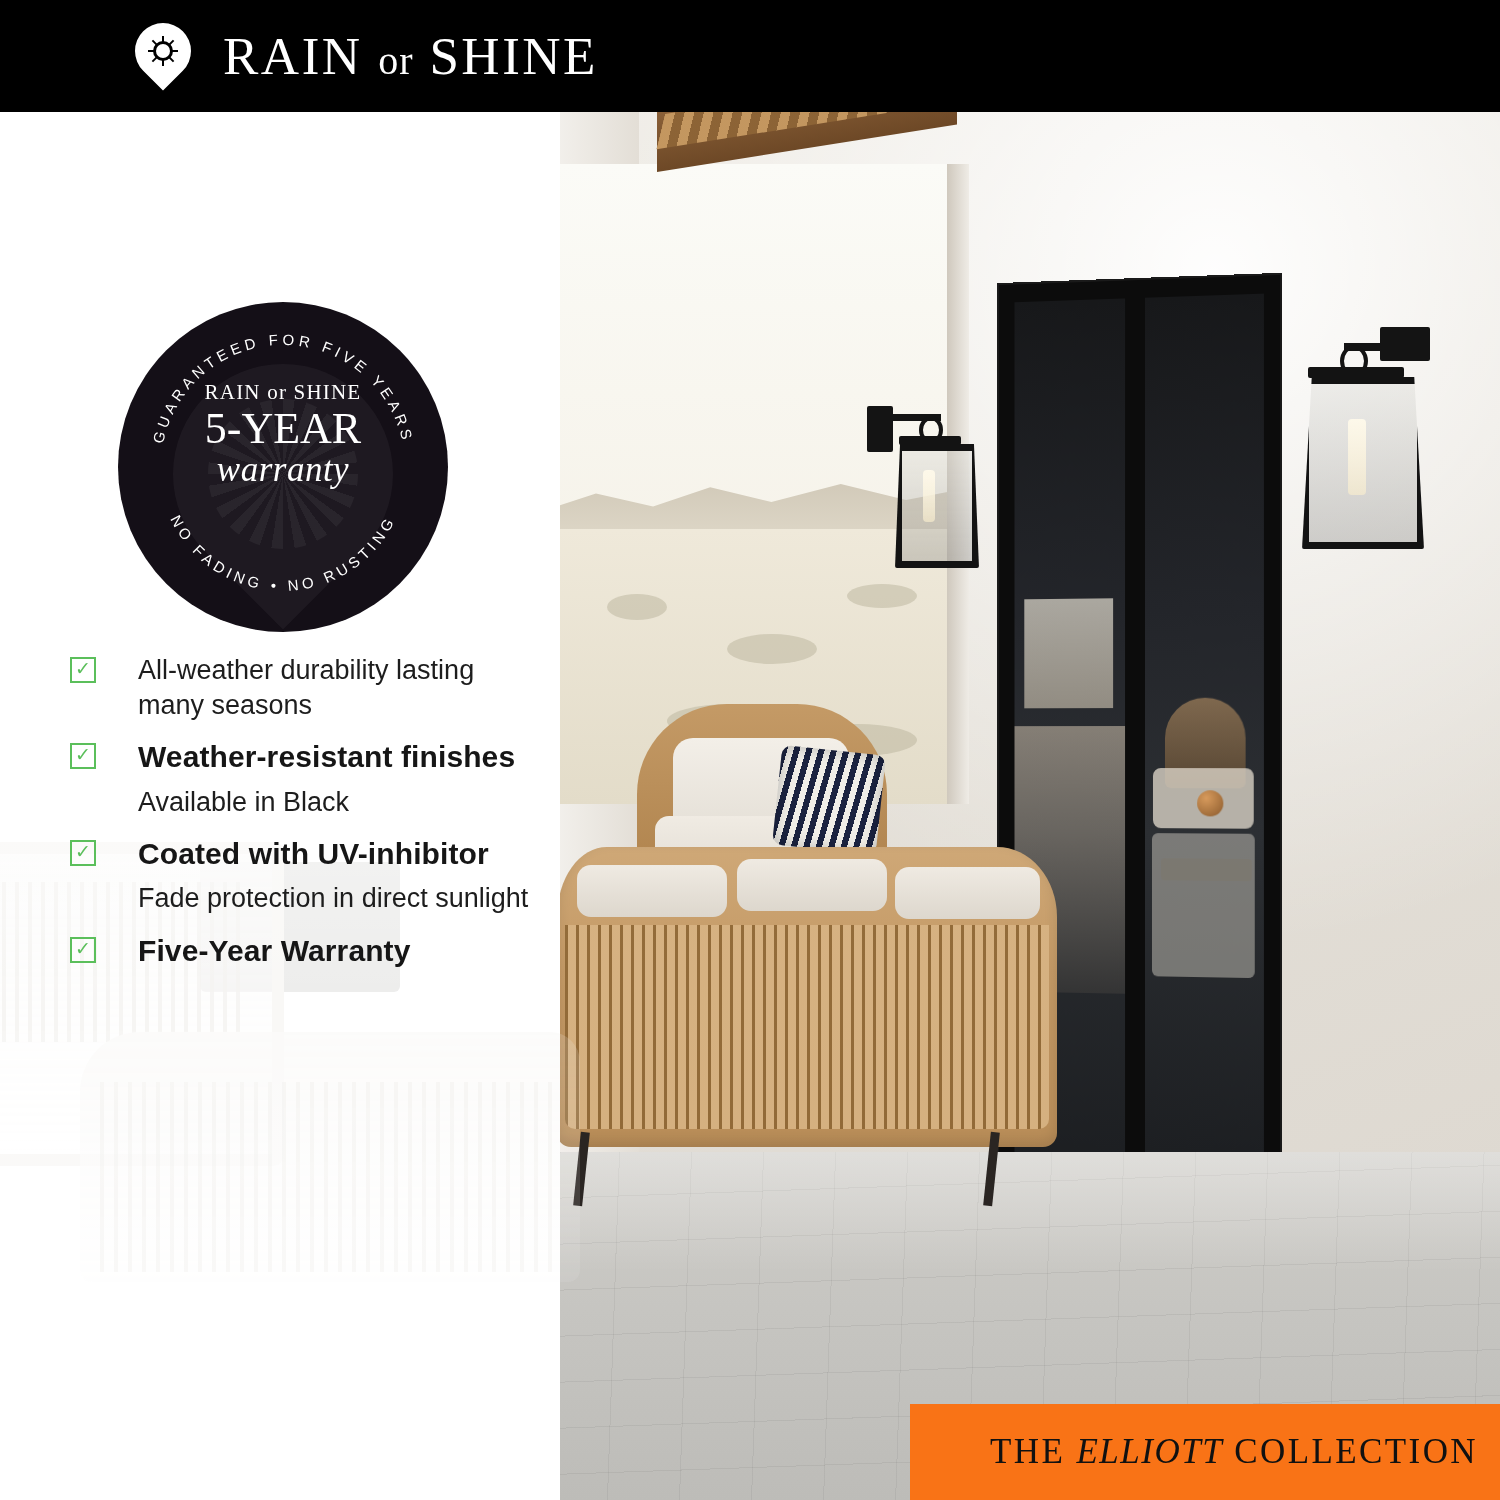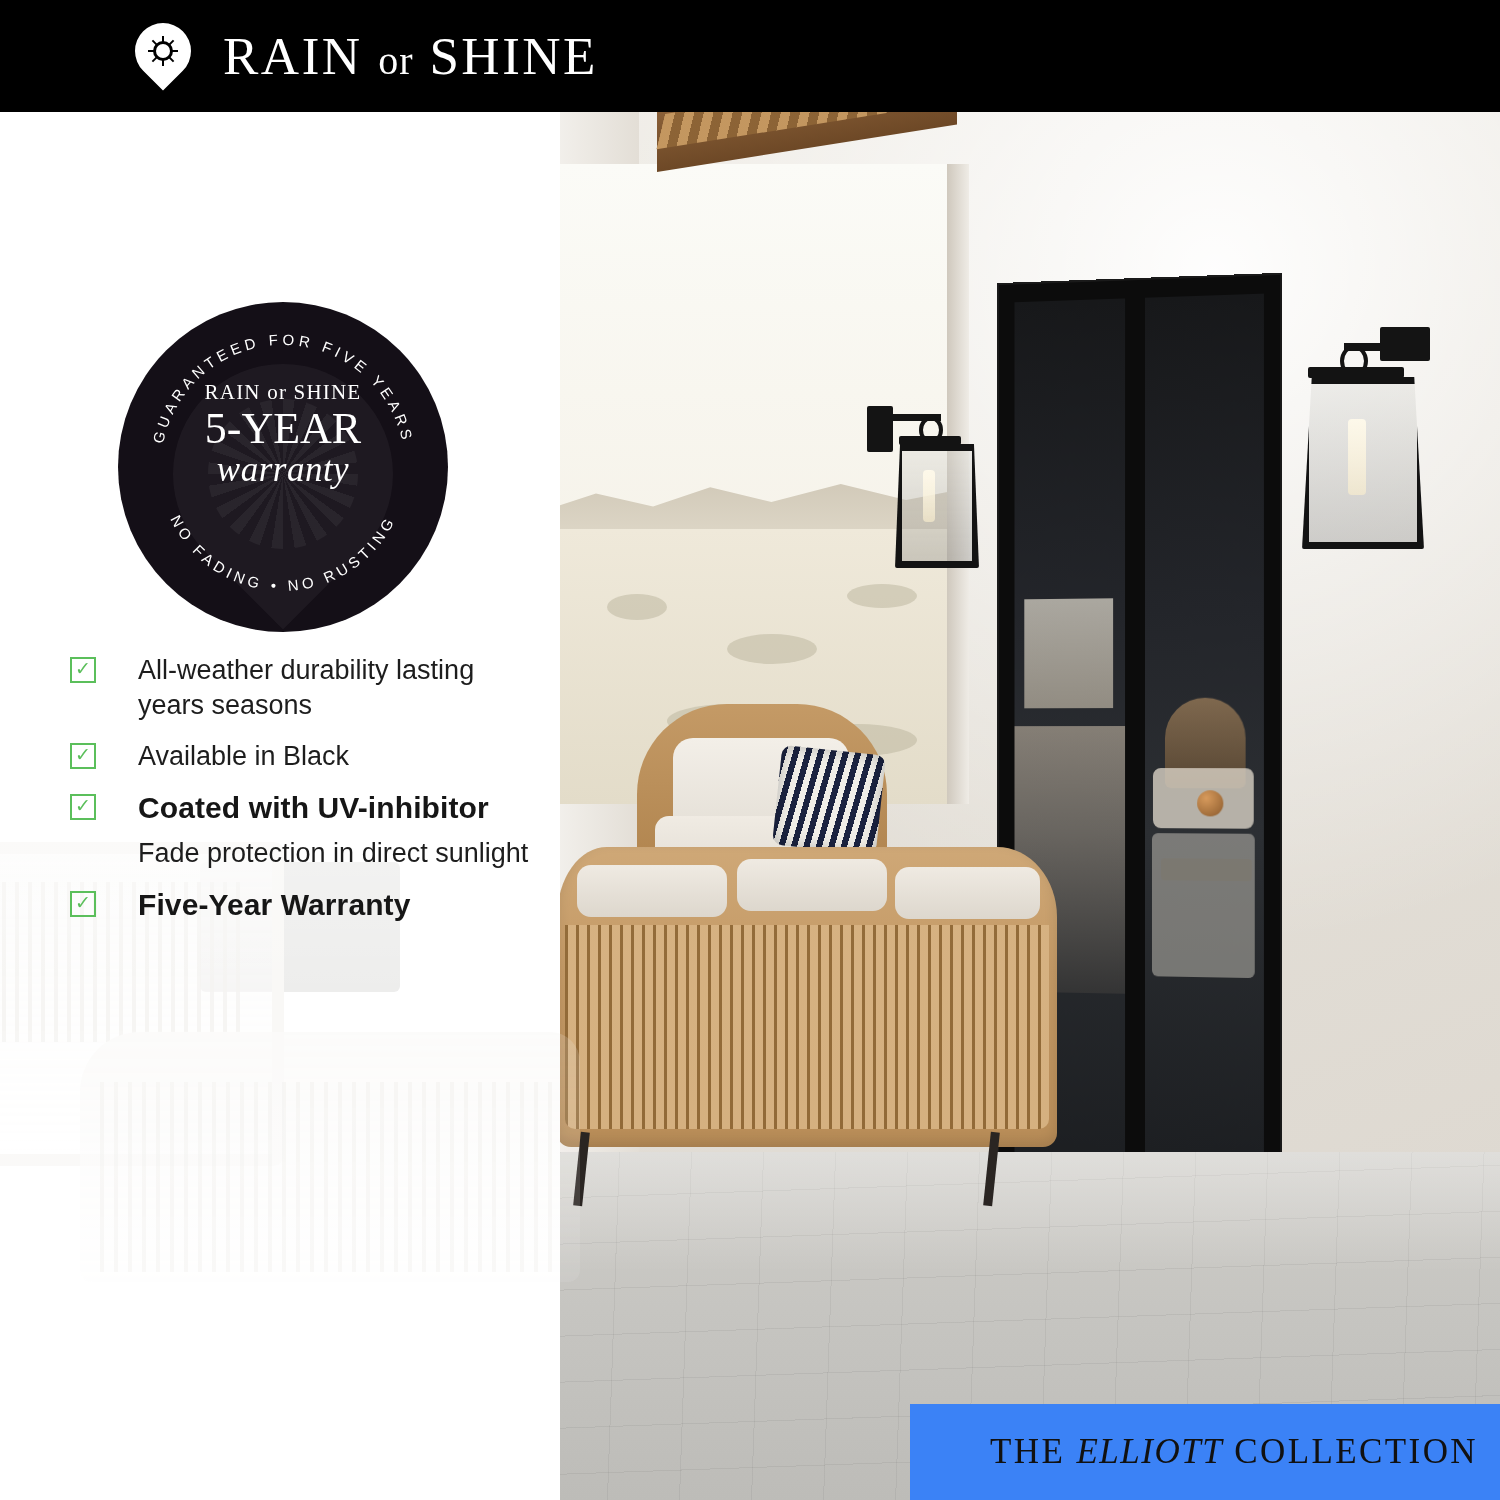--- a/index.html
+++ b/index.html
@@ -445,21 +445,21 @@
     line-height: 1.3;
     margin-top: 9px;
     font-weight: 400;
   }
 
   
   .collection {
     position: absolute;
     right: 0; bottom: 0;
     width: 590px; height: 96px;
-    background: #3b82f6;
+    background: #f97316;
     display: flex;
     align-items: center;
     justify-content: flex-end;
     padding-right: 22px;
     box-sizing: border-box;
   }
   .collection-text {
     font-family: "Liberation Serif", serif;
     font-size: 35px;
     letter-spacing: 2.4px;
@@ -590,25 +590,26 @@
         <div class="badge-brand">RAIN or SHINE</div>
         <div class="badge-years">5-YEAR</div>
         <div class="badge-warranty">warranty</div>
       </div>
     </div>
 
     <div class="features">
 
       <div class="feature">
         <div class="check">✓</div>
-        <div class="feature-sub">All-weather durability lasting years seasons</div>
+        <div class="feature-sub">All-weather durability lasting many seasons</div>
       </div>
 
       <div class="feature">
         <div class="check">✓</div>
+        <div class="feature-title">Weather-resistant finishes</div>
         <div class="feature-sub">Available in Black</div>
       </div>
 
       <div class="feature">
         <div class="check">✓</div>
         <div class="feature-title">Coated with UV-inhibitor</div>
         <div class="feature-sub">Fade protection in direct sunlight</div>
       </div>
 
       <div class="feature">

